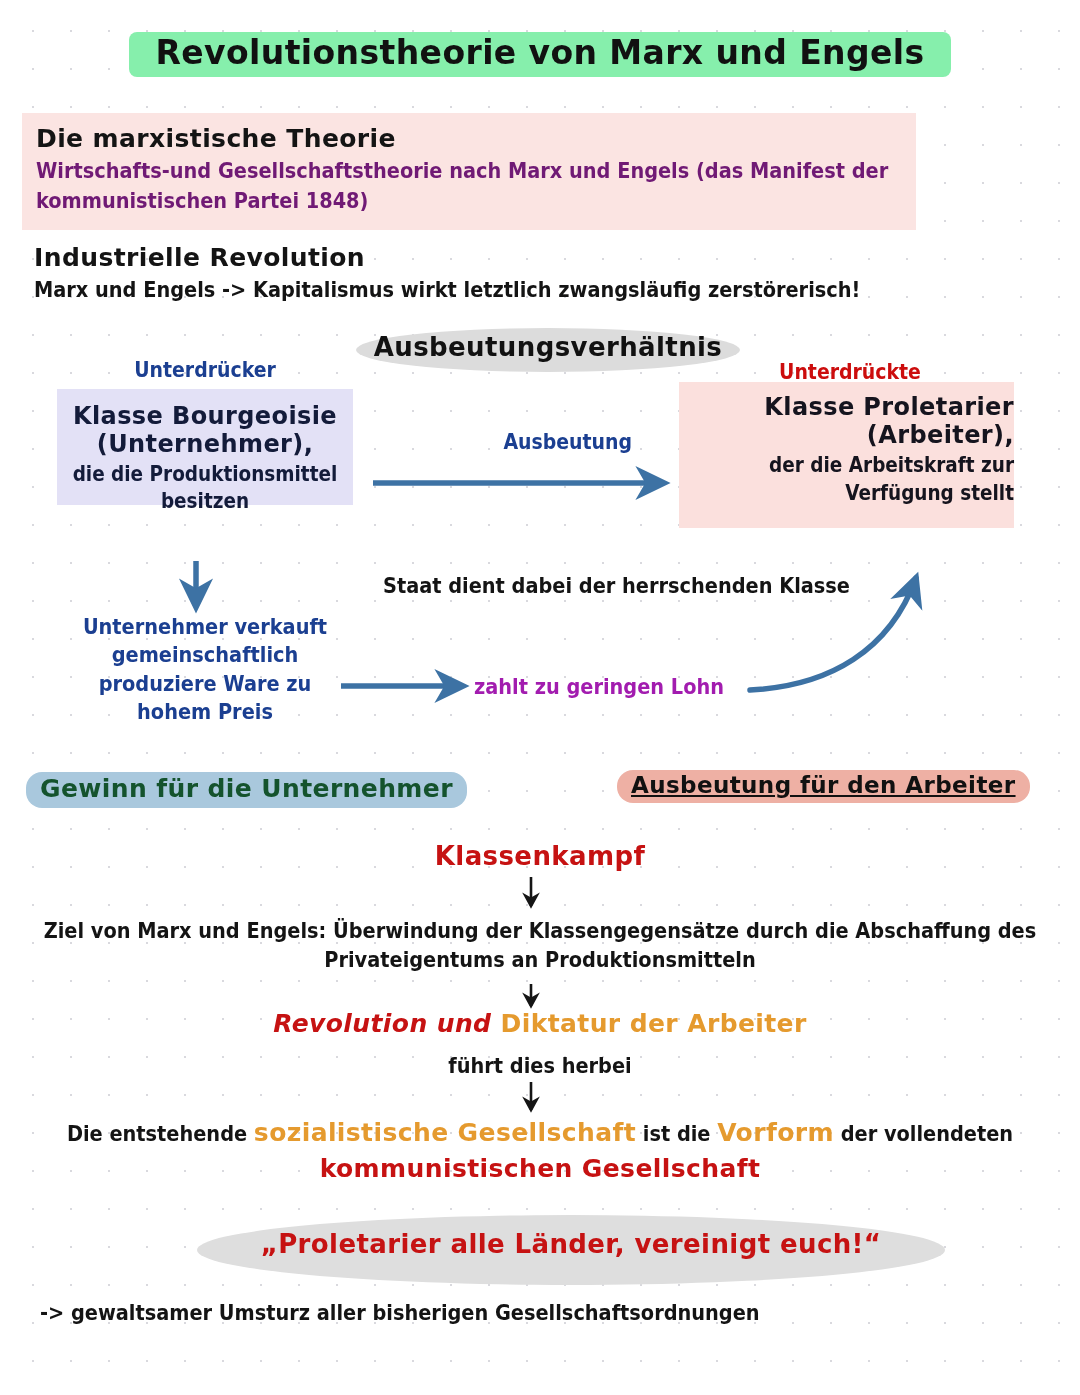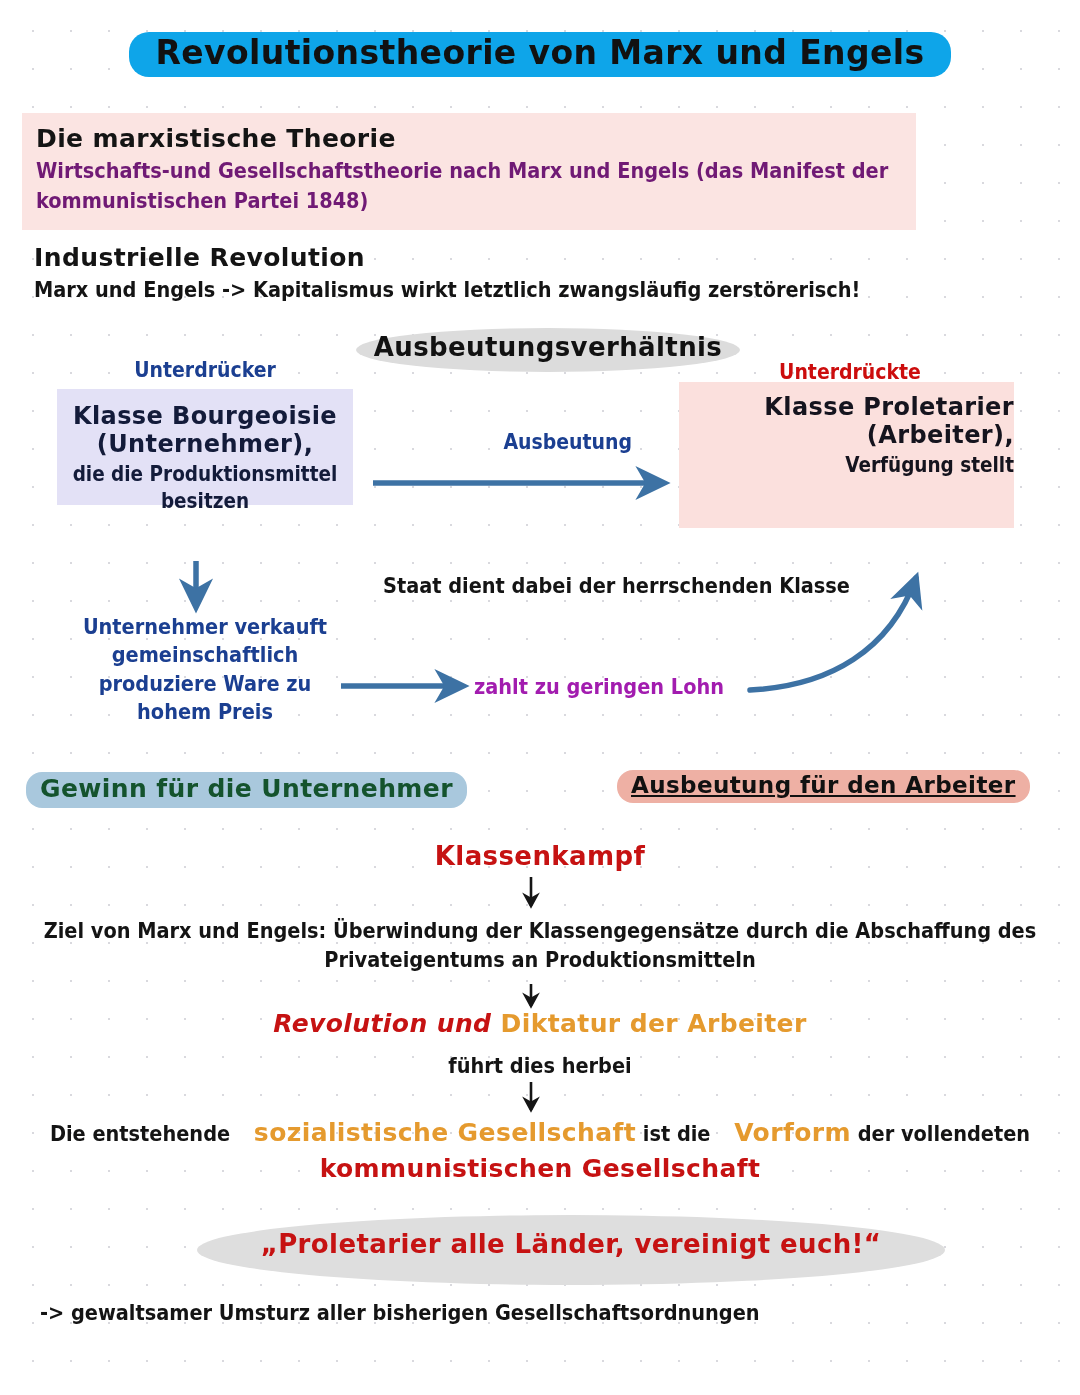--- a/index.html
+++ b/index.html
@@ -15,22 +15,22 @@
   }
   .page{position:absolute;inset:0;}
 
   
   .bubbly{font-family:"DejaVu Sans", sans-serif;font-weight:700;letter-spacing:.4px;}
   .hand{font-family:"DejaVu Sans Condensed","DejaVu Sans", sans-serif;font-weight:600;}
 
   
   #title-wrap{position:absolute;left:0;right:0;top:32px;text-align:center;}
   #title-hl{
-    display:inline-block;padding:3px 26px 6px;border-radius:20px;
-    background:#0ea5e9;
+    display:inline-block;padding:3px 26px 6px;border-radius:8px;
+    background:#86efac;
   }
   #title-text{font-size:33px;color:#111;line-height:1.1;}
 
   
   #marx-block{
     position:absolute;left:22px;top:113px;width:894px;
     background:#fbe4e2;padding:10px 14px 14px 14px;box-sizing:border-box;
   }
   #marx-head{font-size:25px;color:#141414;line-height:1.25;}
   #marx-body{font-size:21.5px;color:#701a75;line-height:1.38;margin-top:2px;}
@@ -106,21 +106,21 @@
 
   #revolution-line{position:absolute;left:0;right:0;top:1009px;text-align:center;font-size:25px;}
   #revolution-line .red{color:#c61212;font-style:italic;}
   #revolution-line .orange{color:#e59a2e;}
 
   #fuehrt-line{position:absolute;left:0;right:0;top:1053px;text-align:center;
     font-size:21.5px;color:#141414;}
 
   #sozial-line{position:absolute;left:0;right:0;top:1115px;text-align:center;
     font-size:21.5px;color:#141414;line-height:1.45;padding:0 32px;box-sizing:border-box;}
-  #sozial-line .orange{color:#e59a2e;font-size:25px;margin-left:17px;}
+  #sozial-line .orange{color:#e59a2e;font-size:25px;}
   #sozial-line .red{color:#c61212;font-size:25px;}
 
   
   #quote-ellipse{
     position:absolute;left:197px;top:1215px;width:748px;height:70px;
     background:#dedede;border-radius:50%/50%;
   }
   #quote-text{
     position:absolute;left:197px;top:1229px;width:748px;text-align:center;
     font-size:26px;color:#c61212;
@@ -159,20 +159,21 @@
   <div id="box-bourgeoisie">
     <div class="box-strong bubbly">Klasse Bourgeoisie</div>
     <div class="box-strong bubbly">(Unternehmer),</div>
     <div class="box-sub hand">die die Produktionsmittel</div>
     <div class="box-sub hand">besitzen</div>
   </div>
 
   <div id="box-proletarier">
     <div class="box-strong-r bubbly">Klasse Proletarier</div>
     <div class="box-strong-r bubbly">(Arbeiter),</div>
+    <div class="box-sub-r hand">der die Arbeitskraft zur</div>
     <div class="box-sub-r hand">Verfügung stellt</div>
   </div>
 
   <div id="lbl-ausbeutung" class="hand">Ausbeutung</div>
 
   <div id="blue-left" class="hand">
     <div>Unternehmer verkauft</div>
     <div>gemeinschaftlich</div>
     <div>produziere Ware zu</div>
     <div>hohem Preis</div>

